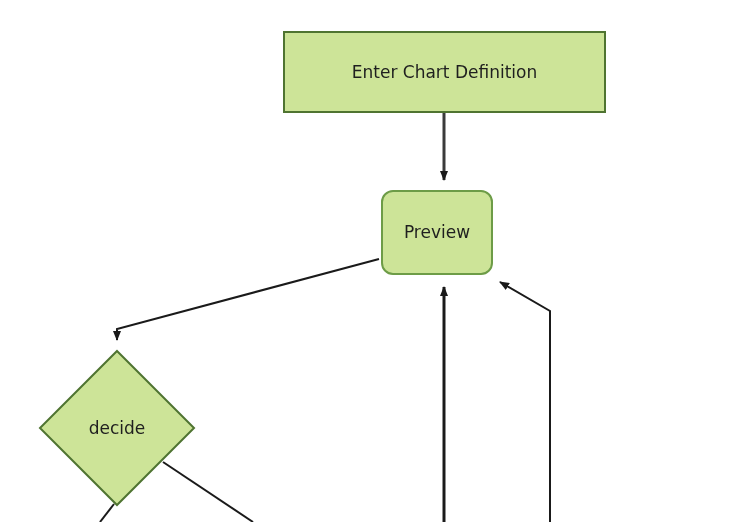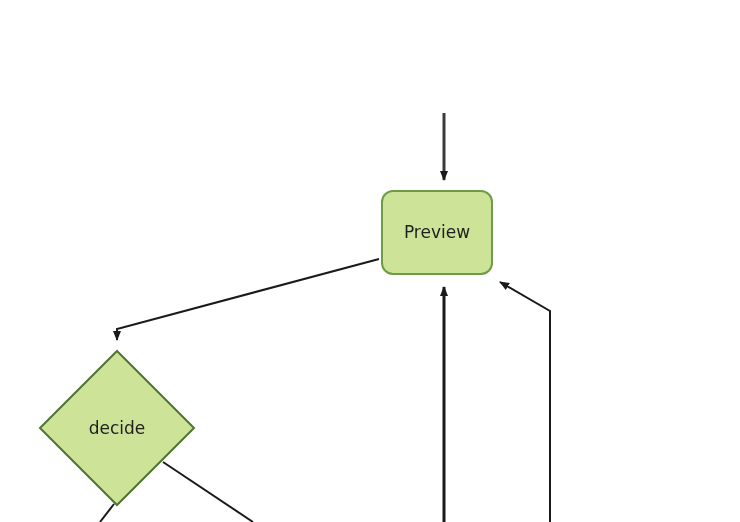--- a/index.html
+++ b/index.html
@@ -87,20 +87,23 @@
 
     <g>
       <path d="M550,522 L550,311 L500,282" stroke="#1a1a1a" stroke-width="2" fill="none" stroke-linejoin="miter" marker-end="url(#arrowhead)"></path>
     </g>
 
     <g class="diamond-shape">
       <polygon points="117,351 194,428 117,505 40,428" fill="#cde498" stroke="#4f7431" stroke-width="2"></polygon>
     </g>
   </svg>
 
+  <div class="node node-rect" style="left:283px; top:31px; width:323px; height:82px;">
+    <span>Enter Chart Definition</span>
+  </div>
 
   <div class="node node-round" style="left:381px; top:190px; width:112px; height:85px;">
     <span>Preview</span>
   </div>
 
   <div class="node node-diamond-label" style="left:39px; top:351px; width:156px; height:154px;">
     <span>decide</span>
   </div>
 
 </div>

